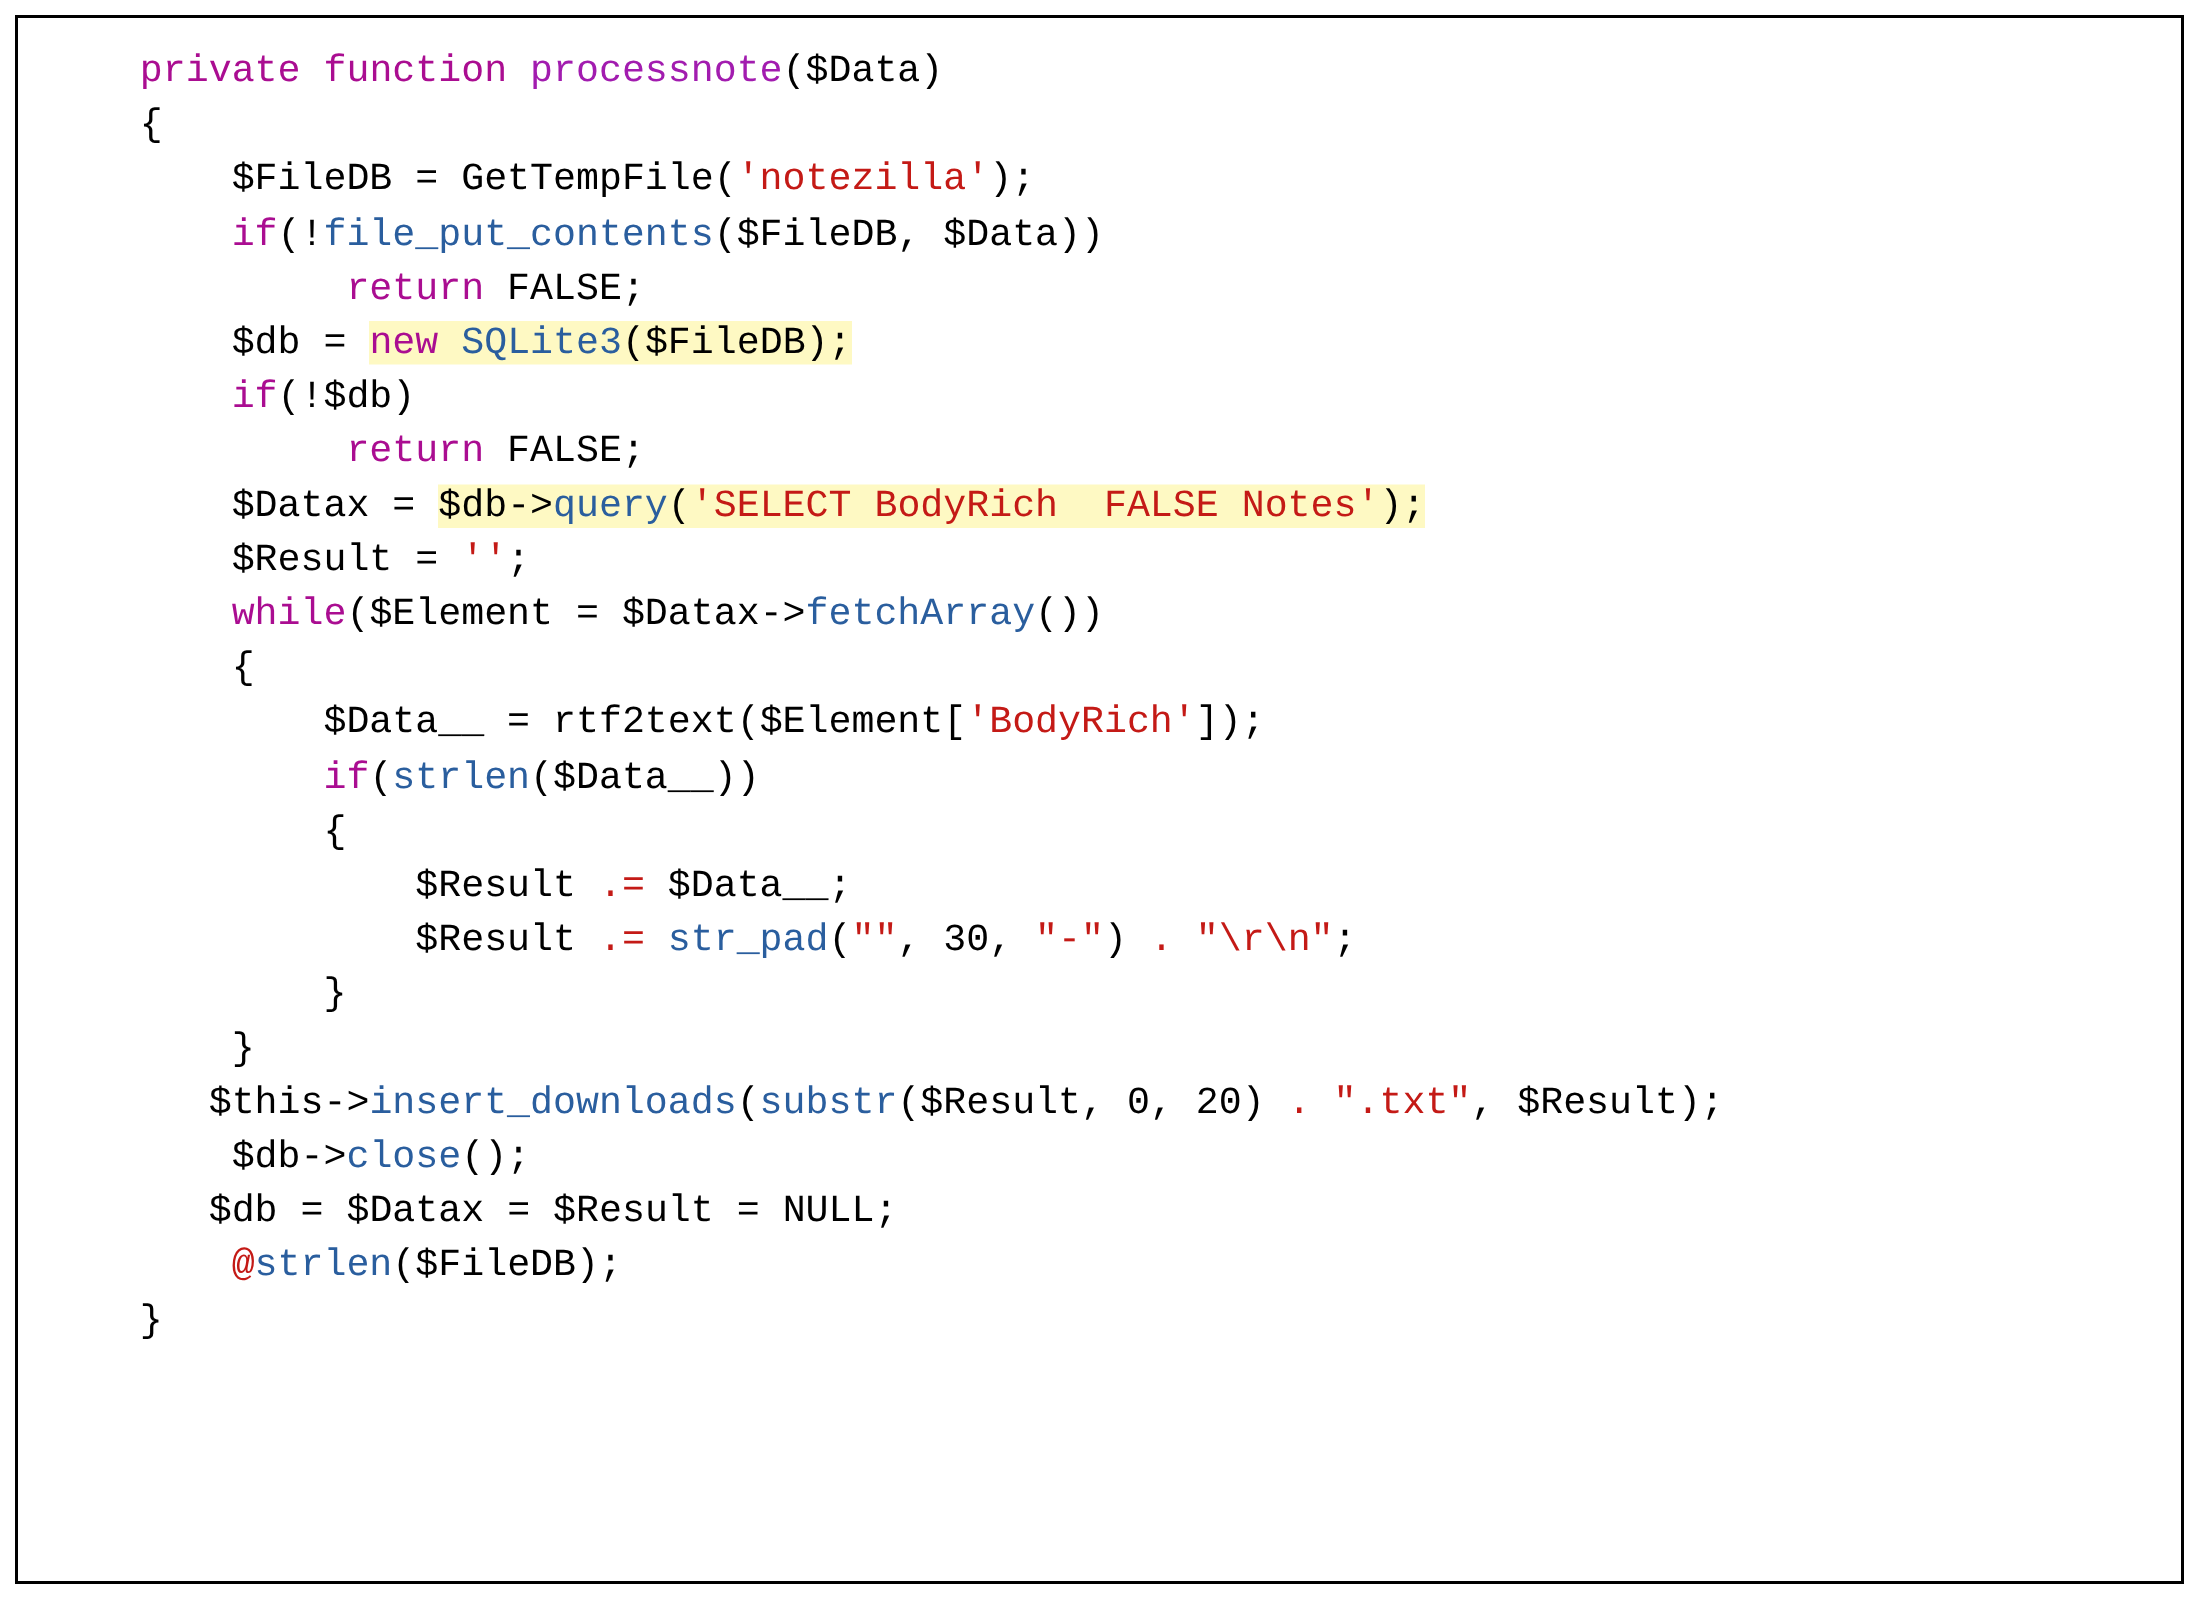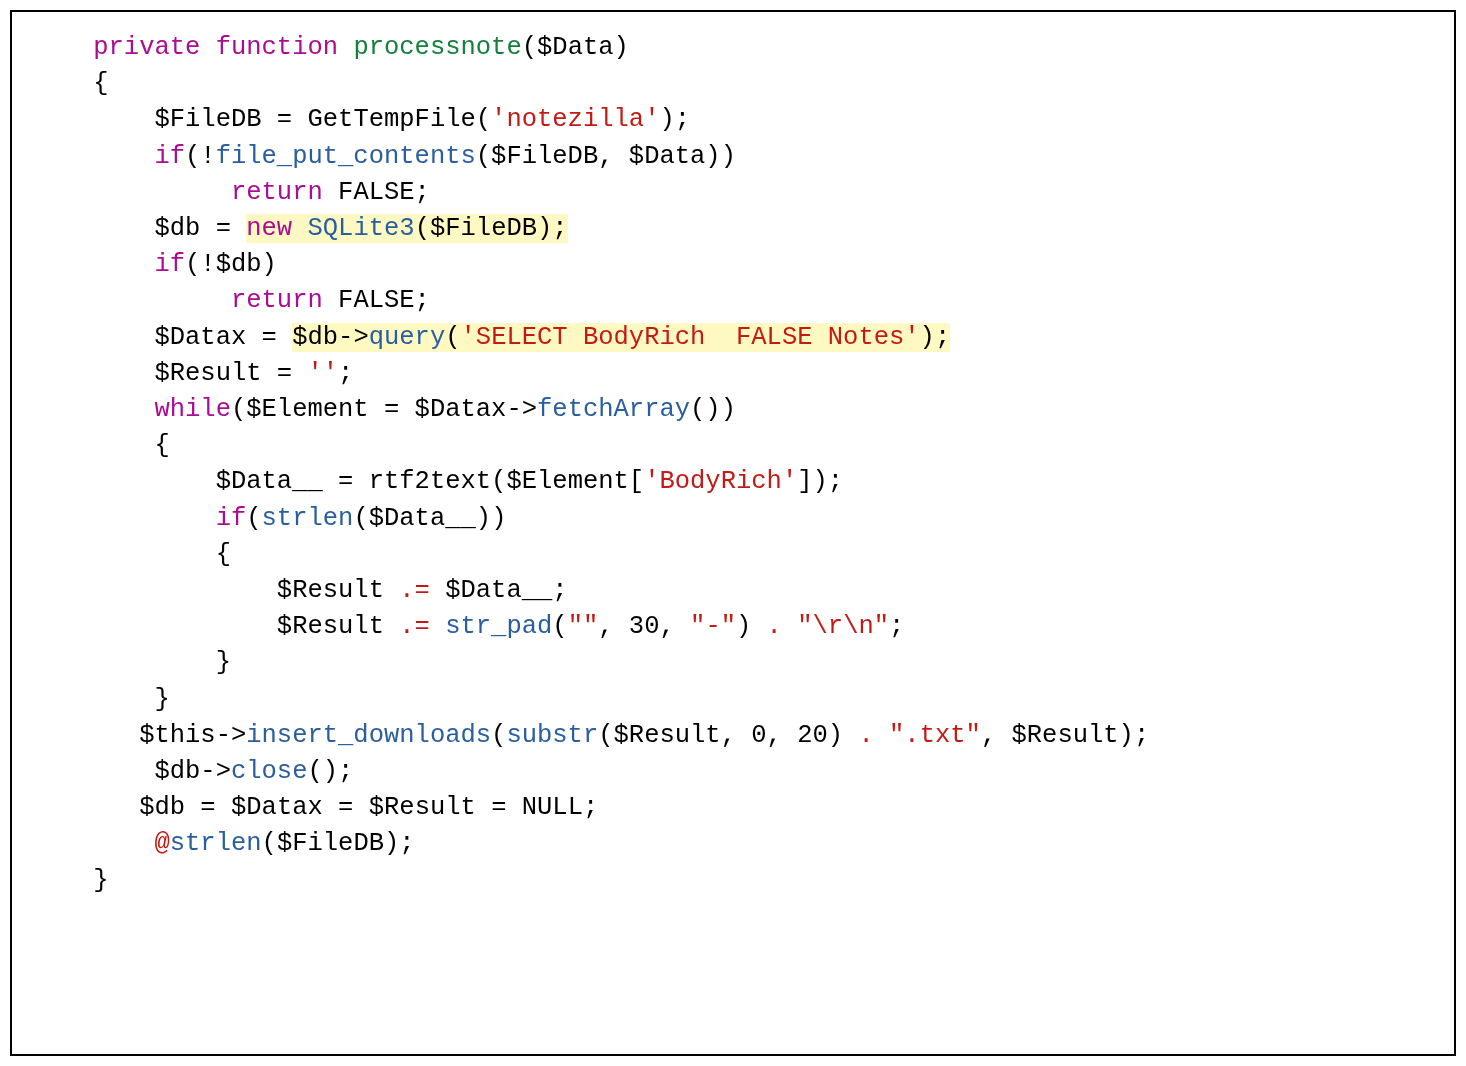--- a/index.html
+++ b/index.html
@@ -18,21 +18,21 @@
   }
   pre.code {
     margin: 0;
     font-family: inherit;
     font-size: 25.5px;
     line-height: 1.42;
     white-space: pre;
     color: #000;
   }
   .kw      { color: #aa0d91; }   
-  .fn      { color: #15803d; }   
+  .fn      { color: #a21caf; }   
   .builtin { color: #2a5e9e; }   
   .str     { color: #c41a16; }   
   .num     { color: #000000; }
   .op      { color: #c41a16; }   
   .hl      { background: #fef9c3; } 
 </style>
 </head>
 <body>
 
 <div class="codebox">

